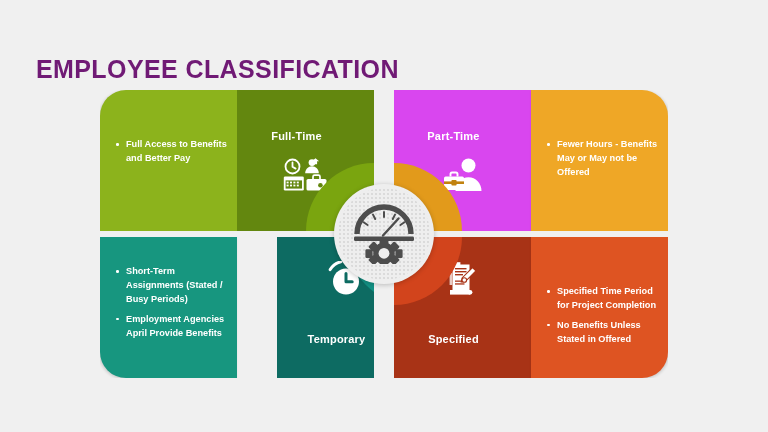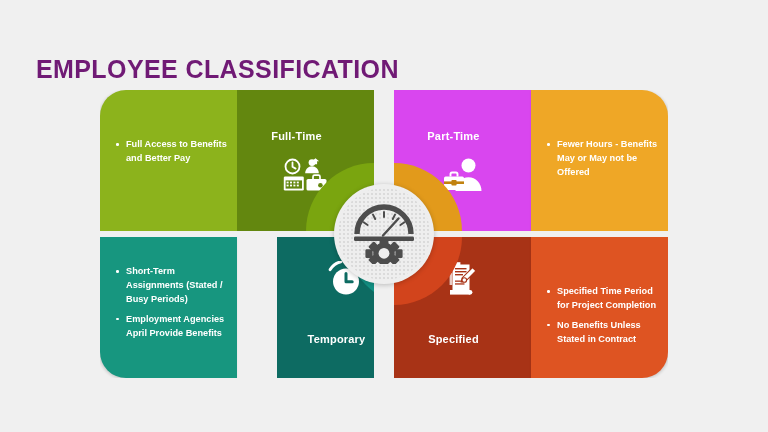--- a/index.html
+++ b/index.html
@@ -297,21 +297,21 @@
           <circle cx="26" cy="33.3" r="2.4" fill="#ffffff"></circle>
 
           <rect x="5.6" y="14" width="2.6" height="12" fill="#ffffff" opacity="0.75"></rect>
         </svg>
       </div>
       <div class="arc" id="ct-arc" style="background: rgb(210, 68, 28);"></div>
     </div>
     <div class="half right" id="ct-bullets-panel" style="background: rgb(222, 84, 34);">
       <div class="bullets">
         <div class="bullet">Specified Time Period for Project Completion</div>
-        <div class="bullet">No Benefits Unless Stated in Contract</div>
+        <div class="bullet">No Benefits Unless Stated in Offered</div>
       </div>
     </div>
   </div>
 
   <div class="hub" style="background: rgb(238, 238, 238);">
     <svg width="66" height="60" viewBox="0 0 66 60" fill="none">
 
       <path d="M6 30a27 27 0 0154 0" stroke="#4d4d4d" stroke-width="5.4" fill="none"></path>
 
       <g stroke="#4d4d4d" stroke-width="2" stroke-linecap="round">

